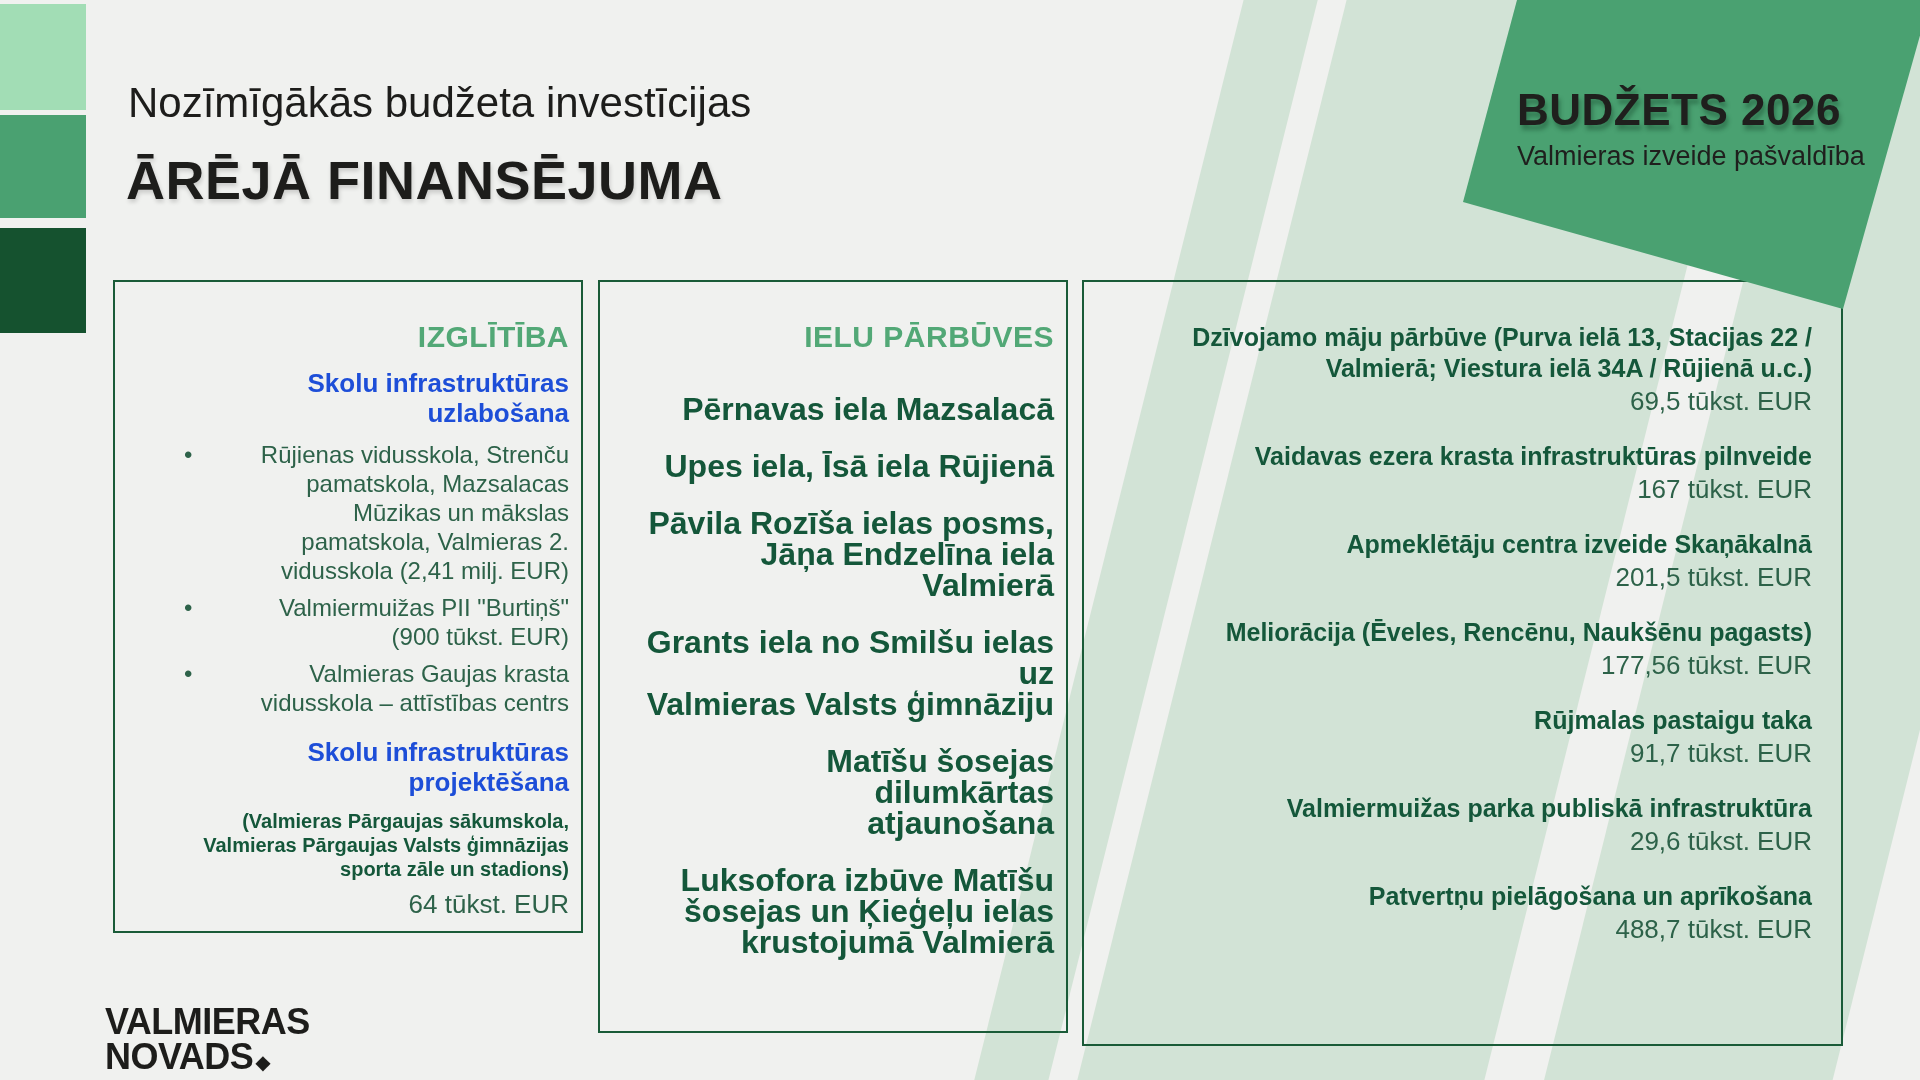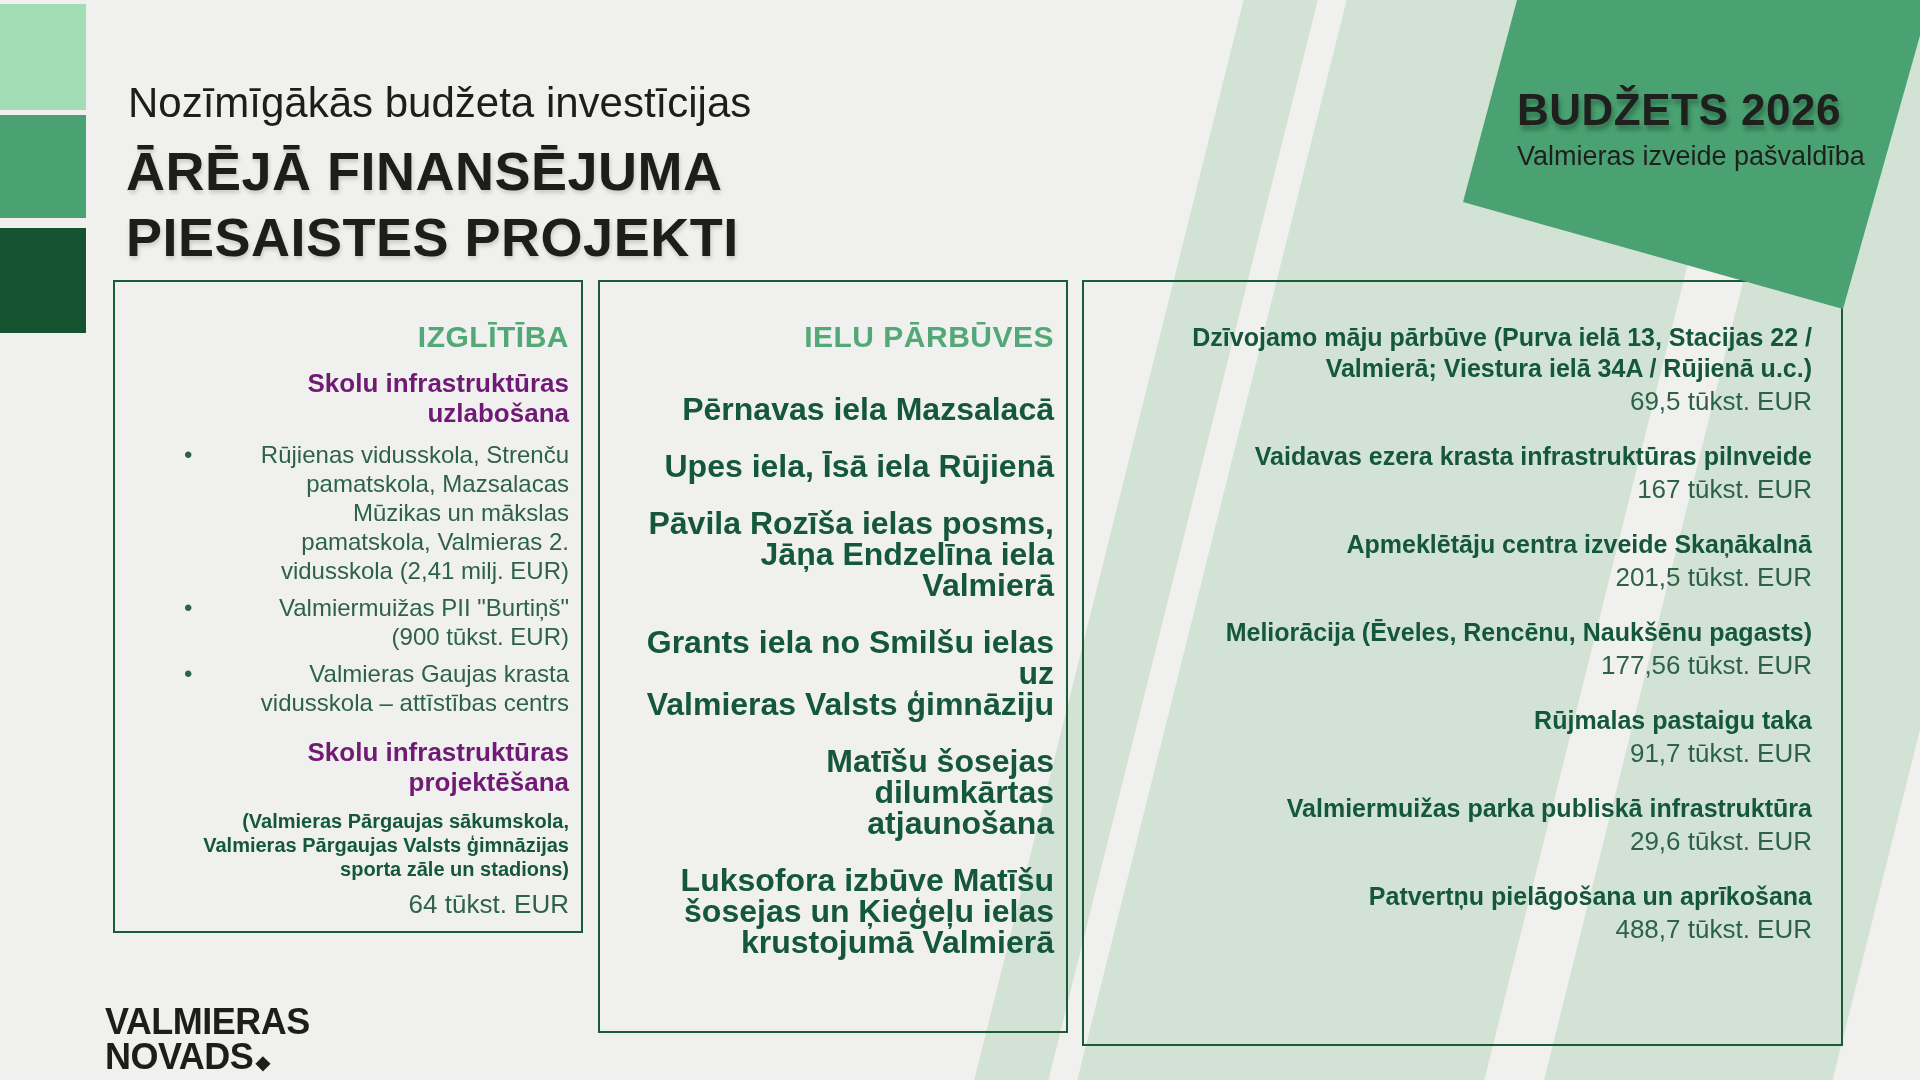--- a/index.html
+++ b/index.html
@@ -15,21 +15,21 @@
   .stripe.s2{left:1218px;width:395px;}
   .stripe.s3{left:1683px;width:280px;}
   
   .sq{position:absolute;left:0;width:86px;z-index:1;}
   .sq.light{top:4px;height:106px;background:#a2ddb5;}
   .sq.mid{top:115px;height:103px;background:#4aa171;}
   .sq.dark{top:228px;height:105px;background:#15522f;}
   
   .title-small{position:absolute;left:128px;top:80px;font-size:42px;line-height:1.1;z-index:4;}
   .title-bold{
-    position:absolute;left:126px;top:138px;font-size:54px;line-height:66px;
+    position:absolute;left:126px;top:147px;font-size:54px;line-height:66px;
     font-weight:800;letter-spacing:.5px;z-index:4;
     text-shadow:1px 3px 4px rgba(0,0,0,.16);
   }
   
   .banner{
     position:absolute;left:1395px;top:0;width:535px;height:335px;background:#4aa171;
     clip-path:polygon(122px 0,68px 202px,448px 309px,535px 0);z-index:3;
   }
   .banner-title{
     position:absolute;left:122px;top:85px;font-size:44px;font-weight:900;letter-spacing:.5px;
@@ -40,21 +40,21 @@
   .box{position:absolute;top:280px;border:2px solid #1a5b38;box-sizing:border-box;z-index:2;background:transparent;}
   .box-inner{padding:40px 12px 0 42px;text-align:right;}
   #box-education{left:113px;width:470px;height:653px;}
   #box-streets{left:598px;width:470px;height:753px;}
   #box-projects{left:1082px;width:761px;height:766px;}
   #box-projects .box-inner{padding:40px 29px 0 36px;}
   .box-heading{font-size:30px;font-weight:800;color:#52a876;letter-spacing:.5px;line-height:30px;margin:0 0 16px 0;}
   #box-streets .box-heading{margin-bottom:42px;}
   .pre{white-space:pre-line;}
   
-  .edu-title{font-size:26px;font-weight:800;color:#701a75;line-height:30px;margin:12px 0 12px 0;}
+  .edu-title{font-size:26px;font-weight:800;color:#1d4ed8;line-height:30px;margin:12px 0 12px 0;}
   .edu-bullets{list-style:none;margin:0;padding:0 0 0 48px;font-size:24px;color:#2d6249;line-height:29px;}
   .edu-bullets li{position:relative;margin:0 0 8px 0;}
   .edu-bullets li::before{content:"•";position:absolute;left:-21px;top:0;color:#2d6249;}
   .edu-sect2{margin-top:20px;}
   .edu-note{font-size:20px;font-weight:800;color:#14573a;line-height:24px;margin:6px 0 8px 0;}
   .edu-amount{font-size:26px;color:#2d6249;line-height:30px;}
   
   .street-item{font-size:32px;font-weight:800;color:#14573a;line-height:31px;margin:0 0 26px 0;}
   
   .project-item{margin:0 0 24px 0;}
@@ -71,21 +71,20 @@
 <div class="stripe s2"></div>
 <div class="stripe s3"></div>
 
 <div class="sq light"></div>
 <div class="sq mid"></div>
 <div class="sq dark"></div>
 
 <div class="title-small">Nozīmīgākās budžeta investīcijas</div>
 <div class="title-bold">
   <div>ĀRĒJĀ FINANSĒJUMA</div>
-  <div>PIESAISTES PROJEKTI</div>
 </div>
 
 <div class="banner">
   <div class="banner-title">BUDŽETS 2026</div>
   <div class="banner-sub">Valmieras izveide pašvaldība</div>
 </div>
 
 <div class="box" id="box-education">
   <div class="box-inner">
     <div class="box-heading">IZGLĪTĪBA</div>

